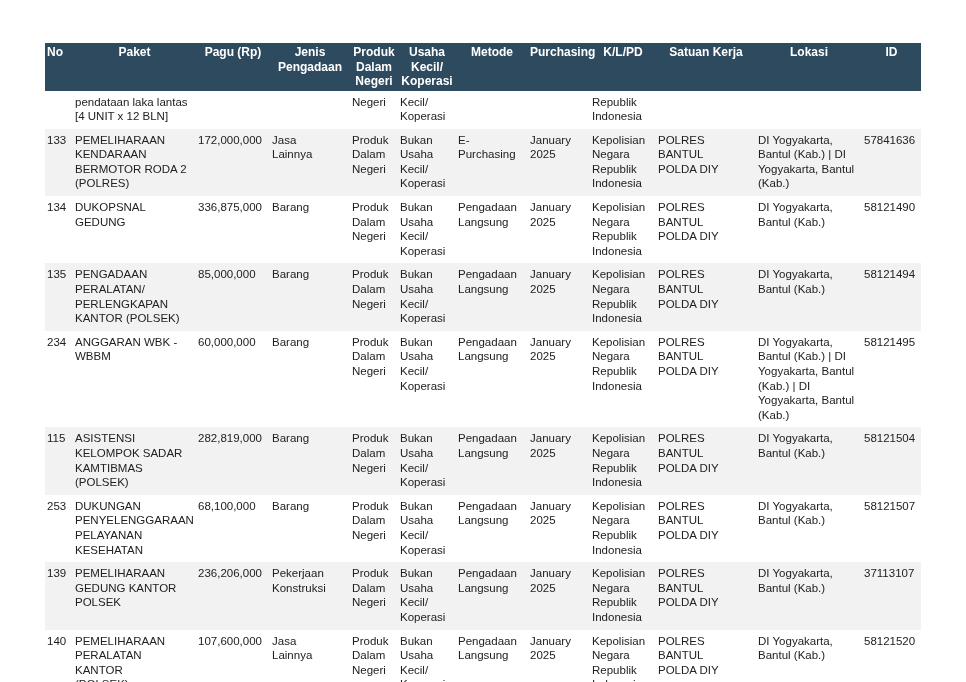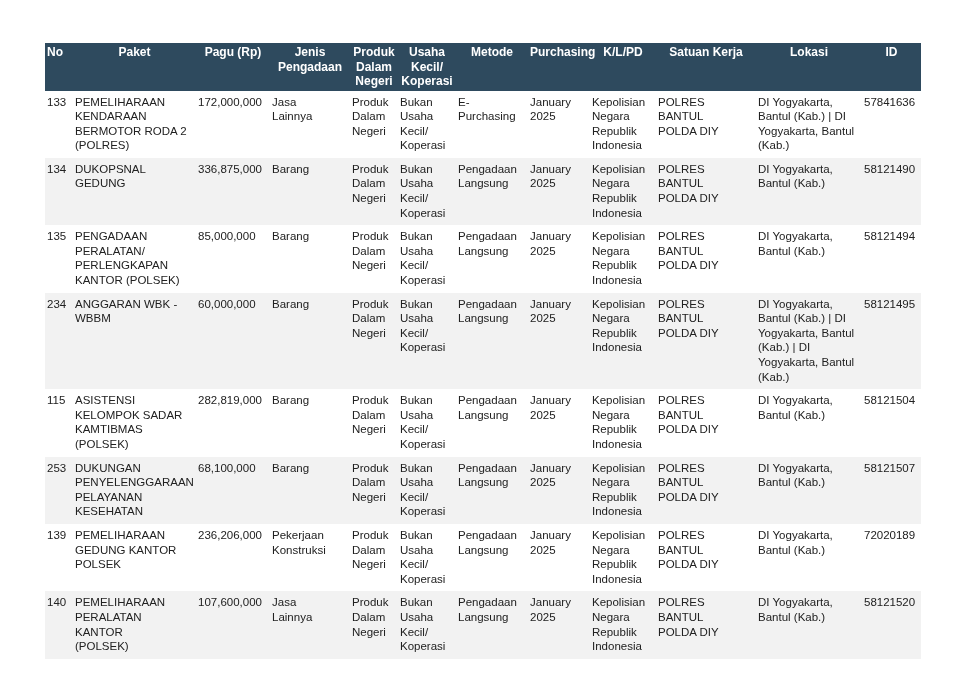--- a/index.html
+++ b/index.html
@@ -93,20 +93,37 @@
           <th class="col-metode">Metode</th>
           <th class="col-pemilihan">Purchasing</th>
           <th class="col-klpd">K/L/PD</th>
           <th class="col-satuan_kerja">Satuan Kerja</th>
           <th class="col-lokasi">Lokasi</th>
           <th class="col-id">ID</th>
         </tr>
     </thead>
     <tbody id="table-body">
         <tr>
+          <td class="col-no"></td>
+          <td class="col-paket">pendataan laka lantas
+[4 UNIT x 12 BLN]</td>
+          <td class="col-pagu"></td>
+          <td class="col-jenis_pengadaan"></td>
+          <td class="col-produk_dalam_negeri">Negeri</td>
+          <td class="col-usaha_kecil_koperasi">Kecil/
+Koperasi</td>
+          <td class="col-metode"></td>
+          <td class="col-pemilihan"></td>
+          <td class="col-klpd">Republik
+Indonesia</td>
+          <td class="col-satuan_kerja"></td>
+          <td class="col-lokasi"></td>
+          <td class="col-id"></td>
+        </tr>
+        <tr>
           <td class="col-no">133</td>
           <td class="col-paket">PEMELIHARAAN
 KENDARAAN
 BERMOTOR RODA 2
 (POLRES)</td>
           <td class="col-pagu">172,000,000</td>
           <td class="col-jenis_pengadaan">Jasa
 Lainnya</td>
           <td class="col-produk_dalam_negeri">Produk
 Dalam
@@ -295,21 +312,21 @@
           <td class="col-pemilihan">January
 2025</td>
           <td class="col-klpd">Kepolisian
 Negara
 Republik
 Indonesia</td>
           <td class="col-satuan_kerja">POLRES BANTUL
 POLDA DIY</td>
           <td class="col-lokasi">DI Yogyakarta,
 Bantul (Kab.)</td>
-          <td class="col-id">72020189</td>
+          <td class="col-id">37113107</td>
         </tr>
         <tr>
           <td class="col-no">140</td>
           <td class="col-paket">PEMELIHARAAN
 PERALATAN KANTOR
 (POLSEK)</td>
           <td class="col-pagu">107,600,000</td>
           <td class="col-jenis_pengadaan">Jasa
 Lainnya</td>
           <td class="col-produk_dalam_negeri">Produk

